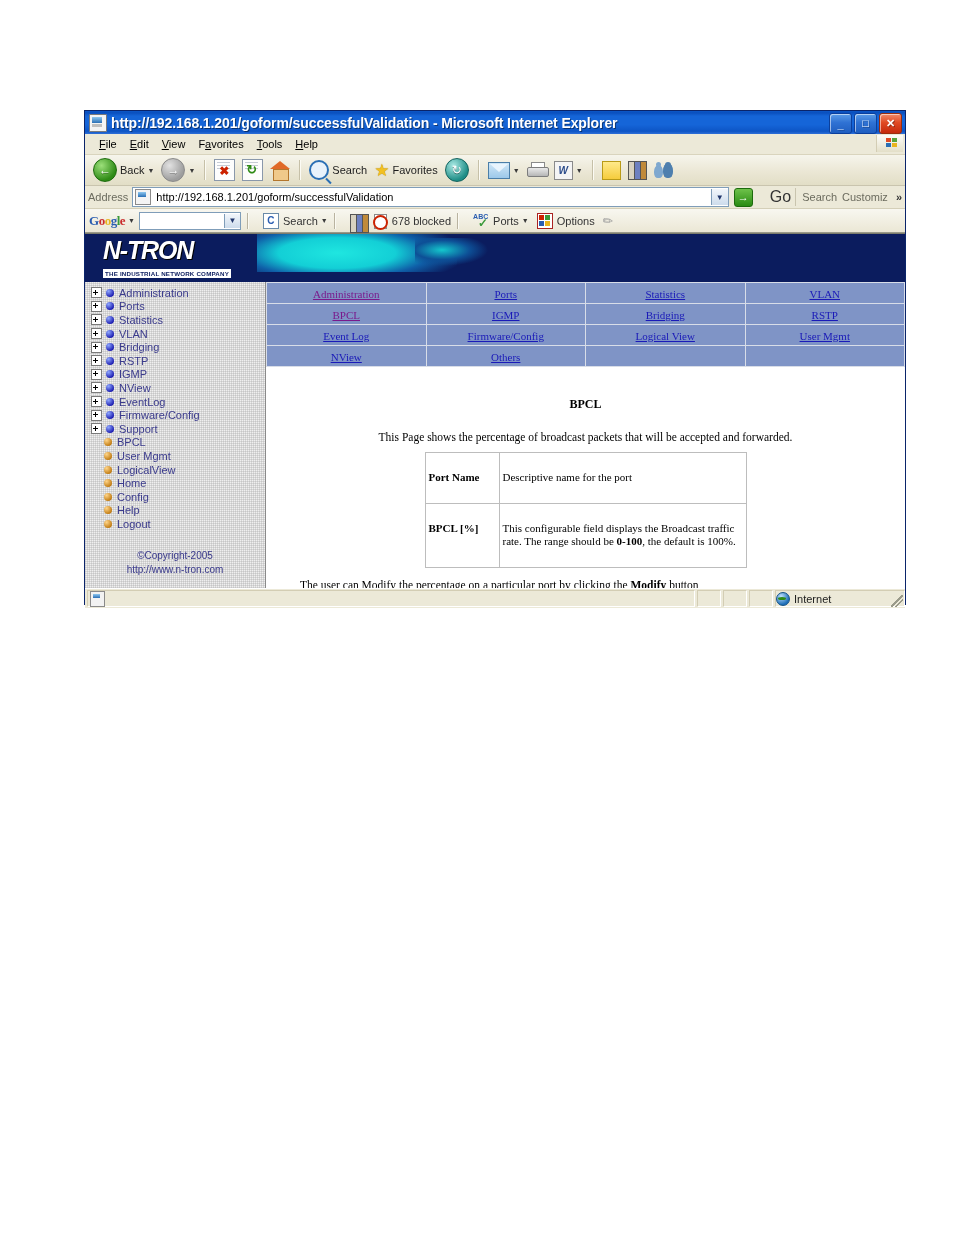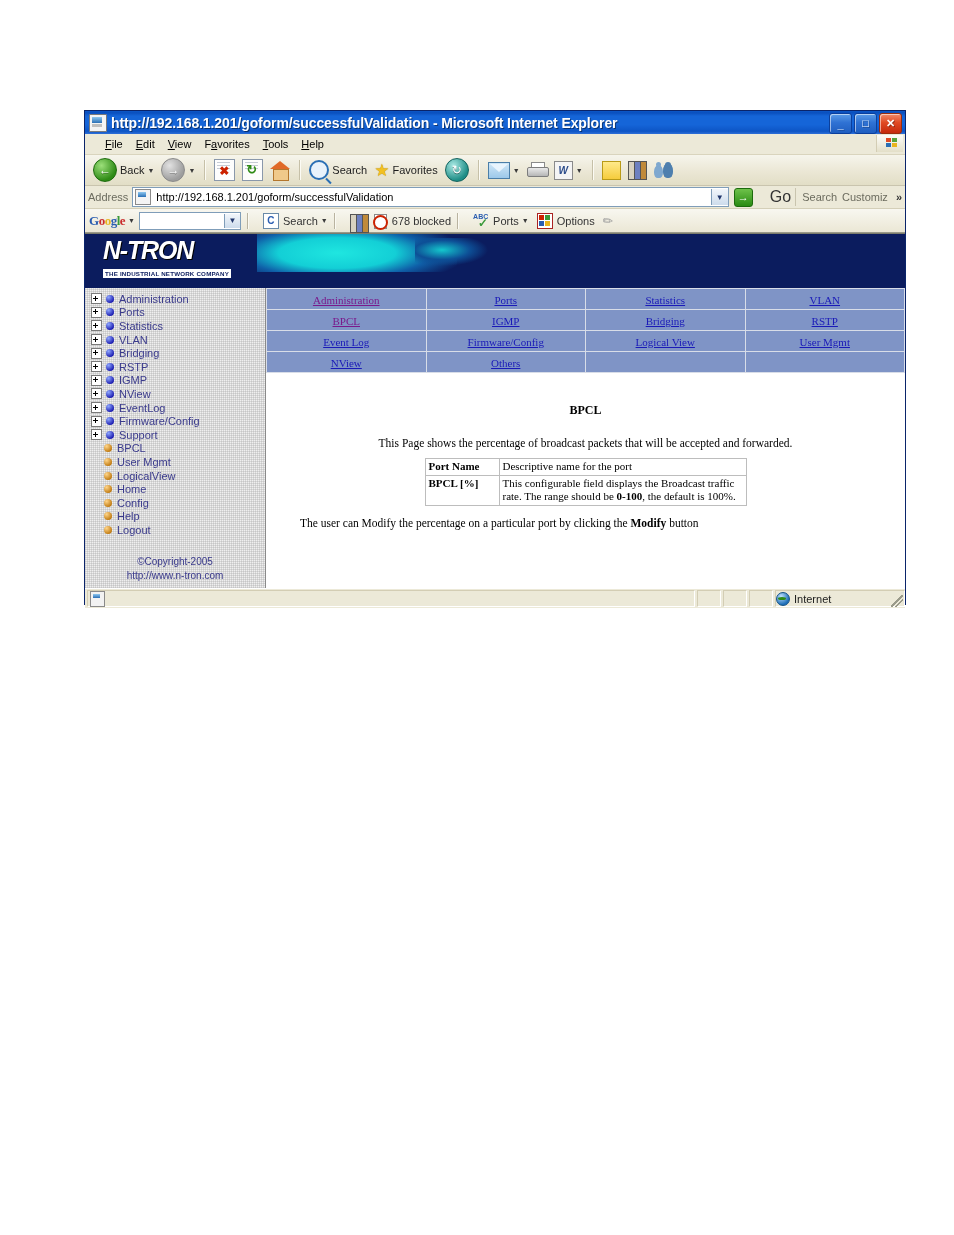--- a/index.html
+++ b/index.html
@@ -41,21 +41,21 @@
     position:relative;box-shadow:inset 1px 1px 0 rgba(255,255,255,.55);
   }
   .wbtn.close{background:linear-gradient(to bottom,#f08a6a,#e04a24 45%,#c5290c);border-color:#9b2d0c;}
   .wbtn .gm{position:absolute;left:0;right:0;top:0;bottom:0;color:#fff;font-size:11px;font-weight:bold;
     display:flex;align-items:center;justify-content:center;line-height:1;text-shadow:1px 1px 0 rgba(0,0,0,.35);}
   .wbtn.min .gm{align-items:flex-end;padding-bottom:3px;}
 
   
   .menubar{
     height:20px;background:#ece9d8;display:flex;align-items:center;
-    padding-left:20px;border-bottom:1px solid #d9d4bd;position:relative;
+    padding-left:14px;border-bottom:1px solid #d9d4bd;position:relative;
   }
   .menubar .mi{font-size:11px;color:#000;margin-right:13px;font-family:"Liberation Sans",sans-serif;}
   .menubar .mi u{text-decoration:underline;}
   .menubar .flagbox{
     position:absolute;right:2px;top:1px;width:26px;height:17px;
     background:linear-gradient(to bottom,#fdfdfa,#e3dfc8);border-left:1px solid #d3cdb4;
   }
   .flag{position:absolute;right:5px;top:3px;width:12px;height:11px;}
   .flag i{position:absolute;width:5px;height:4px;display:block;}
   .flag i:nth-child(1){left:0;top:0;background:#e04a24;}
@@ -163,21 +163,21 @@
   .optsicon i:nth-child(3){left:1px;top:7px;background:#2a5db0;}
   .optsicon i:nth-child(4){left:7px;top:7px;background:#e8b41e;}
   .pencil{color:#999;font-size:12px;margin-left:8px;transform:rotate(-40deg);}
 
   
   .page{
     position:relative;height:354px;background:#ffffff;overflow:hidden;
     border-top:1px solid #7c7c6c;
   }
   .banner{
-    height:54px;position:relative;overflow:hidden;
+    height:48px;position:relative;overflow:hidden;
     background:#0b1c5e;
   }
   .banner .swoosh{
     position:absolute;left:172px;top:0;width:200px;height:38px;
     background:radial-gradient(ellipse 130px 34px at 40% 50%,#1fe6e0 0%,#13cfd6 45%,#0f5fa8 72%,#0b1c5e 100%);
   }
   .banner .swoosh2{
     position:absolute;left:330px;top:4px;width:90px;height:30px;
     background:radial-gradient(ellipse 46px 16px at 30% 40%,#14c7cd 0%,#0d4f96 60%,rgba(11,28,94,0) 100%);
   }
@@ -229,21 +229,21 @@
     font-family:"Liberation Serif",serif;font-size:11px;text-decoration:underline;
   }
   a.lnk{color:#1a1ab8;}
   a.vis{color:#7a1a8c;}
 
   .maintxt{padding:0 16px;font-family:"Liberation Serif",serif;color:#000;}
   .h1{text-align:center;font-size:13px;font-weight:bold;margin-top:8px;}
   .h2{text-align:center;font-size:12px;font-weight:bold;margin-top:30px;}
   .para{text-align:center;font-size:11.5px;margin-top:18px;line-height:14px;}
   .deftable{border-collapse:collapse;margin:8px auto 0 auto;width:322px;}
-  .deftable td{border:1px solid #bdbdbd;font-size:11px;padding:1px 3px;vertical-align:top;line-height:13.5px;}
+  .deftable td{border:1px solid #bdbdbd;font-size:11px;padding:18px 3px;vertical-align:top;line-height:13.5px;}
   .deftable td.k{font-weight:bold;white-space:nowrap;width:67px;}
   .footp{font-size:11.5px;margin-top:10px;line-height:14px;padding-left:18px;padding-right:10px;}
   .footp b{font-weight:bold;}
 
   
   .statusbar{
     height:19px;background:#ece9d8;display:flex;align-items:center;border-top:1px solid #fff;
     position:relative;
   }
   .sb-cell{height:15px;border:1px solid #d3cdb4;border-right-color:#fff;border-bottom-color:#fff;}

